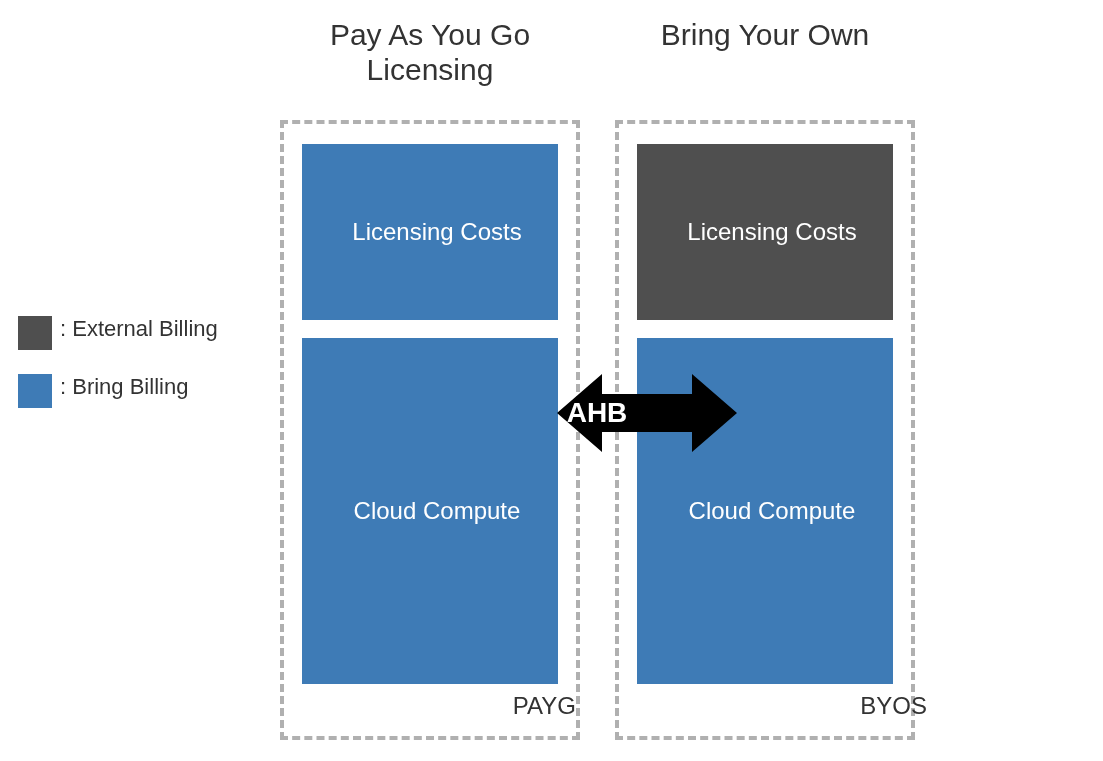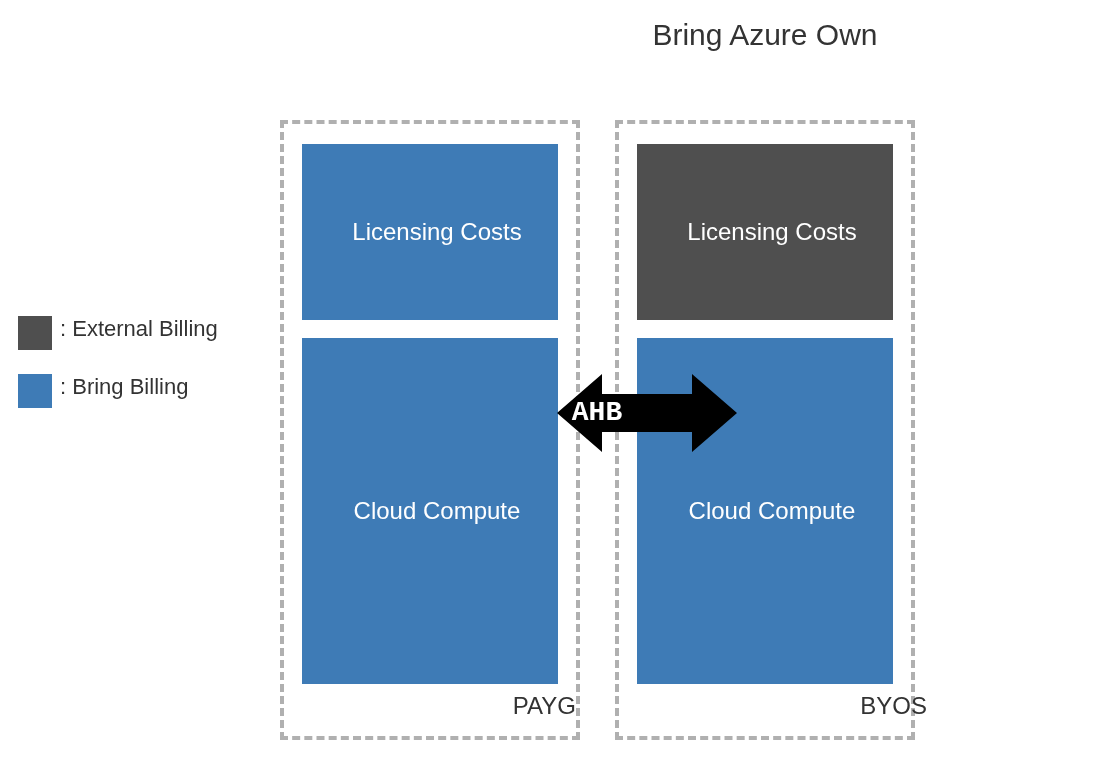--- a/index.html
+++ b/index.html
@@ -68,21 +68,20 @@
     text-align: right;
     font-size: 24px;
     color: #333333;
   }
   
   .arrow-wrap {
     position: absolute;
     display: flex;
     align-items: center;
     justify-content: flex-start;
-    font-family: Liberation Mono, monospace;
   }
   .arrow-label {
     position: absolute;
     color: #ffffff;
     font-size: 28px;
     font-weight: 700;
     pointer-events: none;
   }
 </style>
 </head>
@@ -94,23 +93,27 @@
     <div class="legend-row">
       <div class="legend-swatch" style="background:#4f4f4f;"></div>
       <span>: External Billing</span>
     </div>
     <div class="legend-row">
       <div class="legend-swatch" style="background:#3e7bb6;"></div>
       <span>: Bring Billing</span>
     </div>
   </div>
 
+  <div class="col-title" style="left:280px; top:18px;">
+    <div>Pay As You Go</div>
+    <div>Licensing</div>
+  </div>
 
   <div class="col-title" style="left:615px; top:18px;">
-    <div>Bring Azure Own</div>
+    <div>Bring Your Own</div>
   </div>
 
   <div class="dashed-box" style="left:280px; top:120px; width:300px; height:620px;">
     <div class="block" style="left:18px; top:20px; width:256px; height:176px; background:#3e7bb6;">
       <span>Licensing Costs</span>
     </div>
     <div class="block" style="left:18px; top:214px; width:256px; height:346px; background:#3e7bb6;">
       <span>Cloud Compute</span>
     </div>
     <div class="footer-label" style="left:0; top:568px;">PAYG</div>

